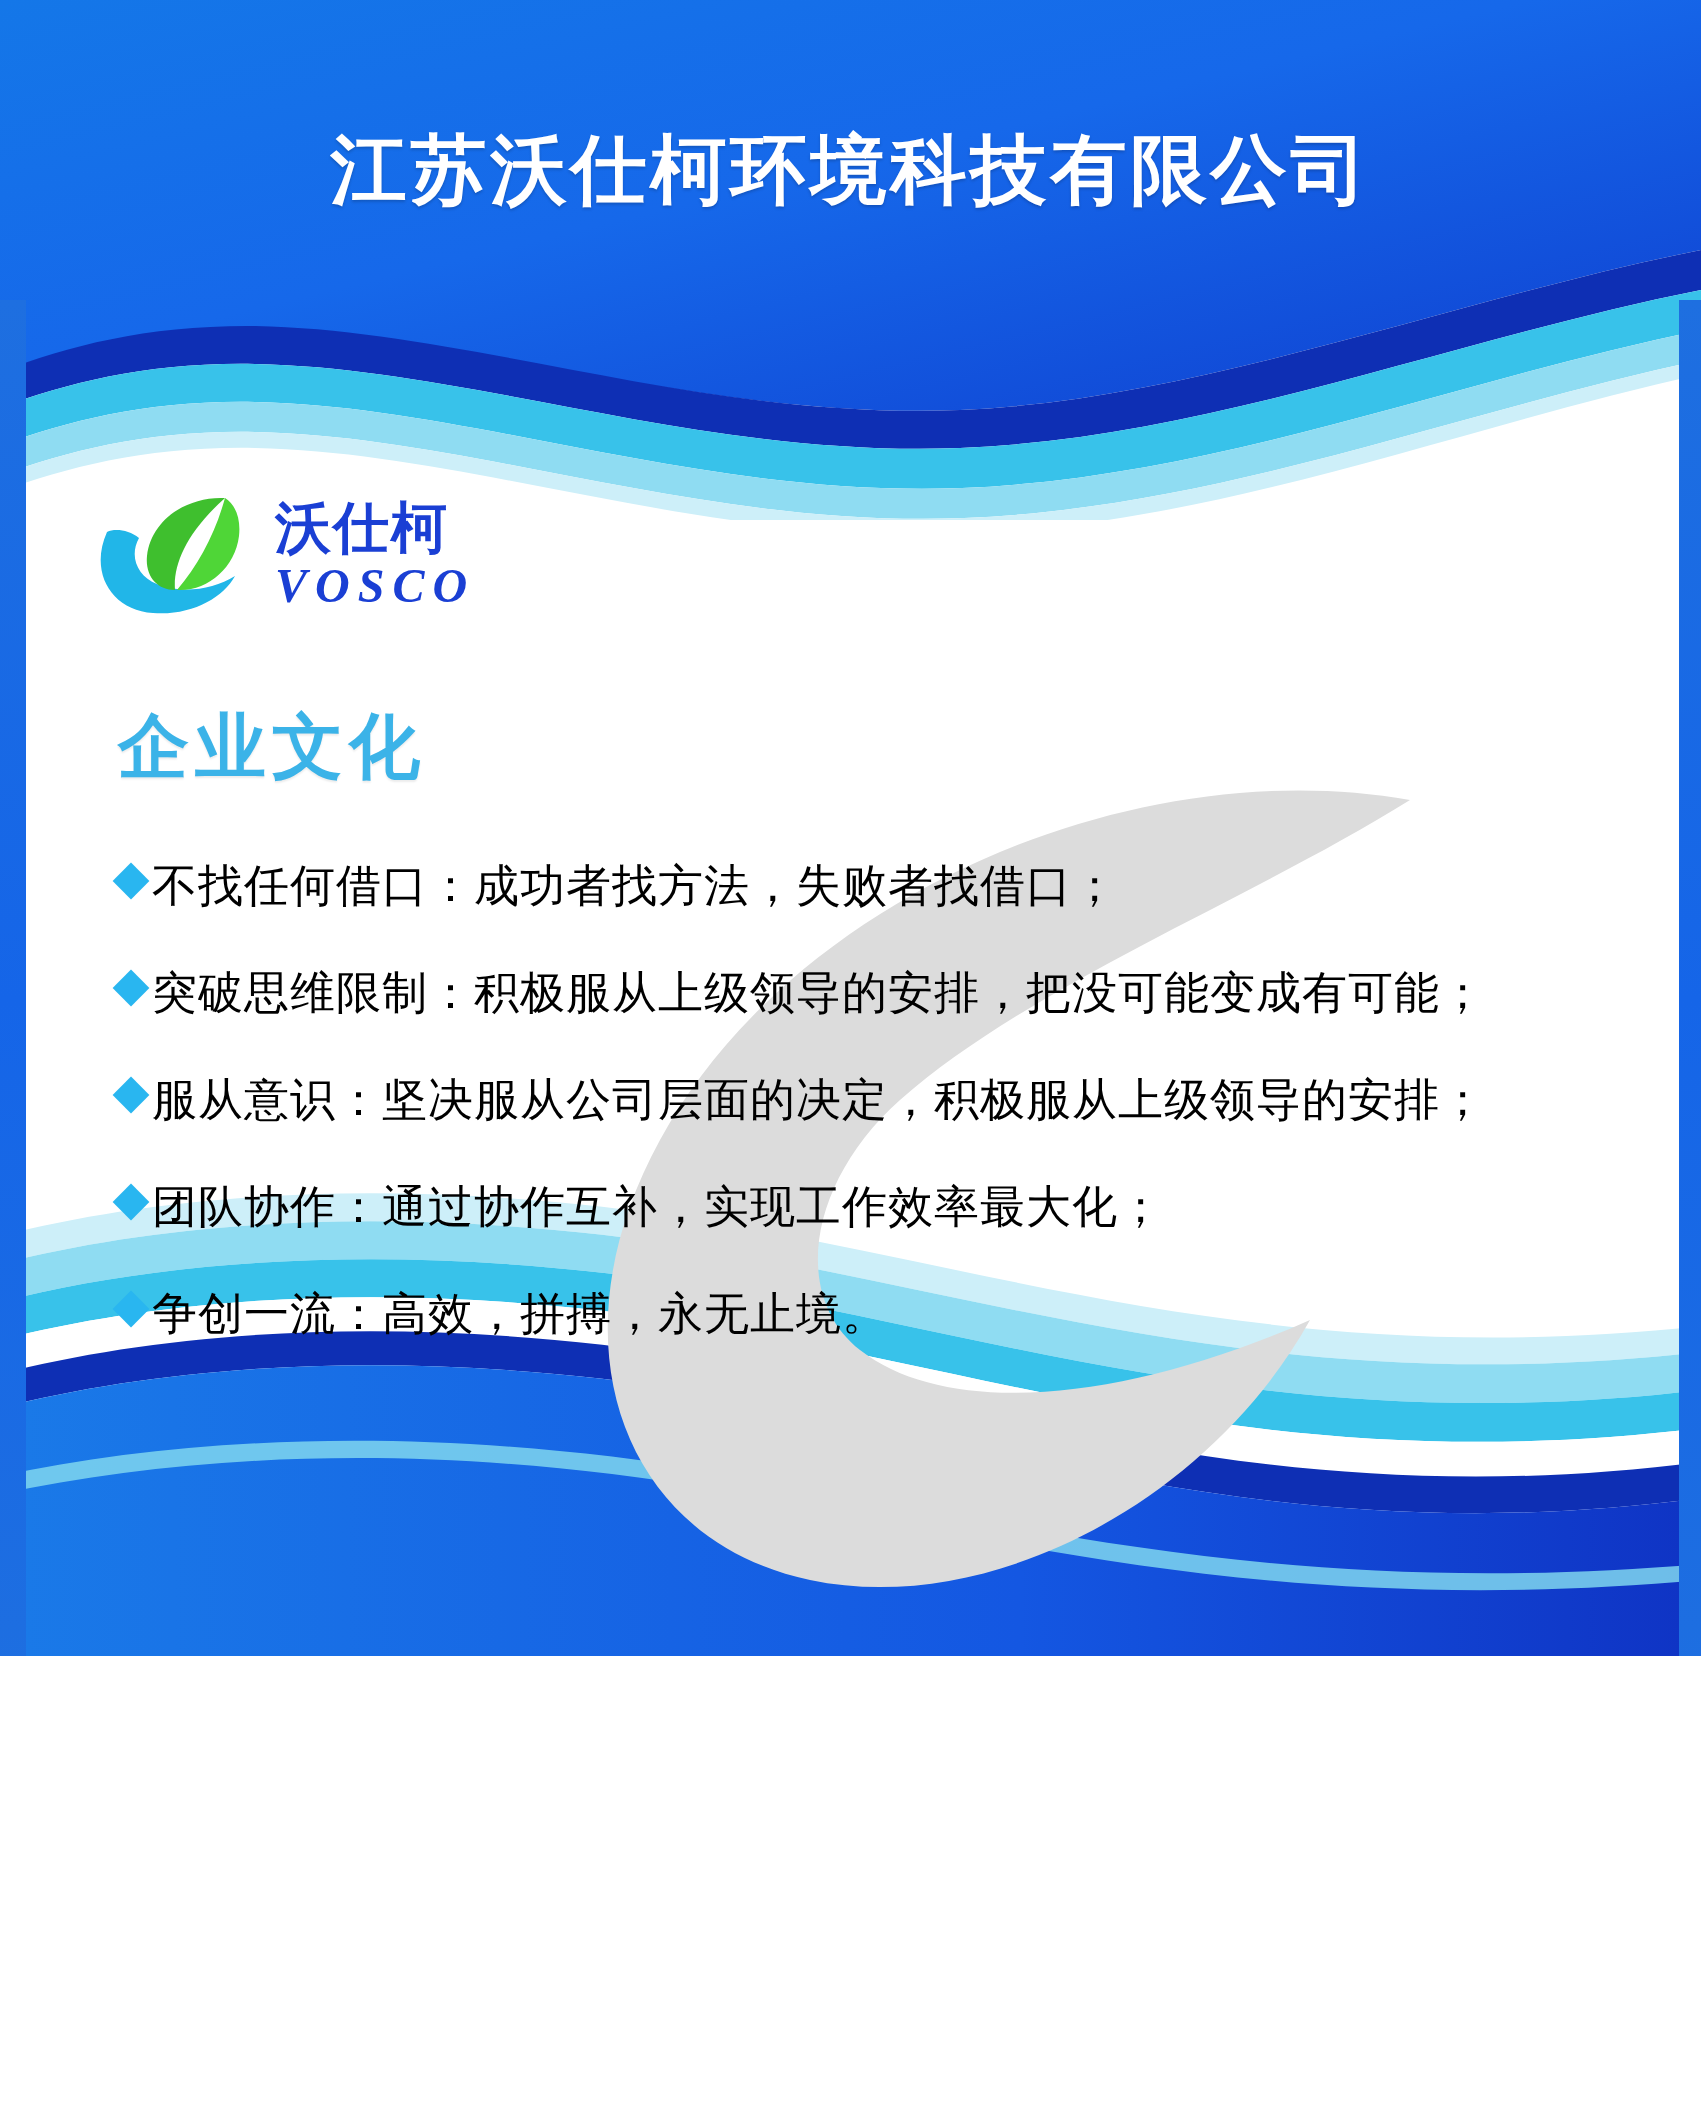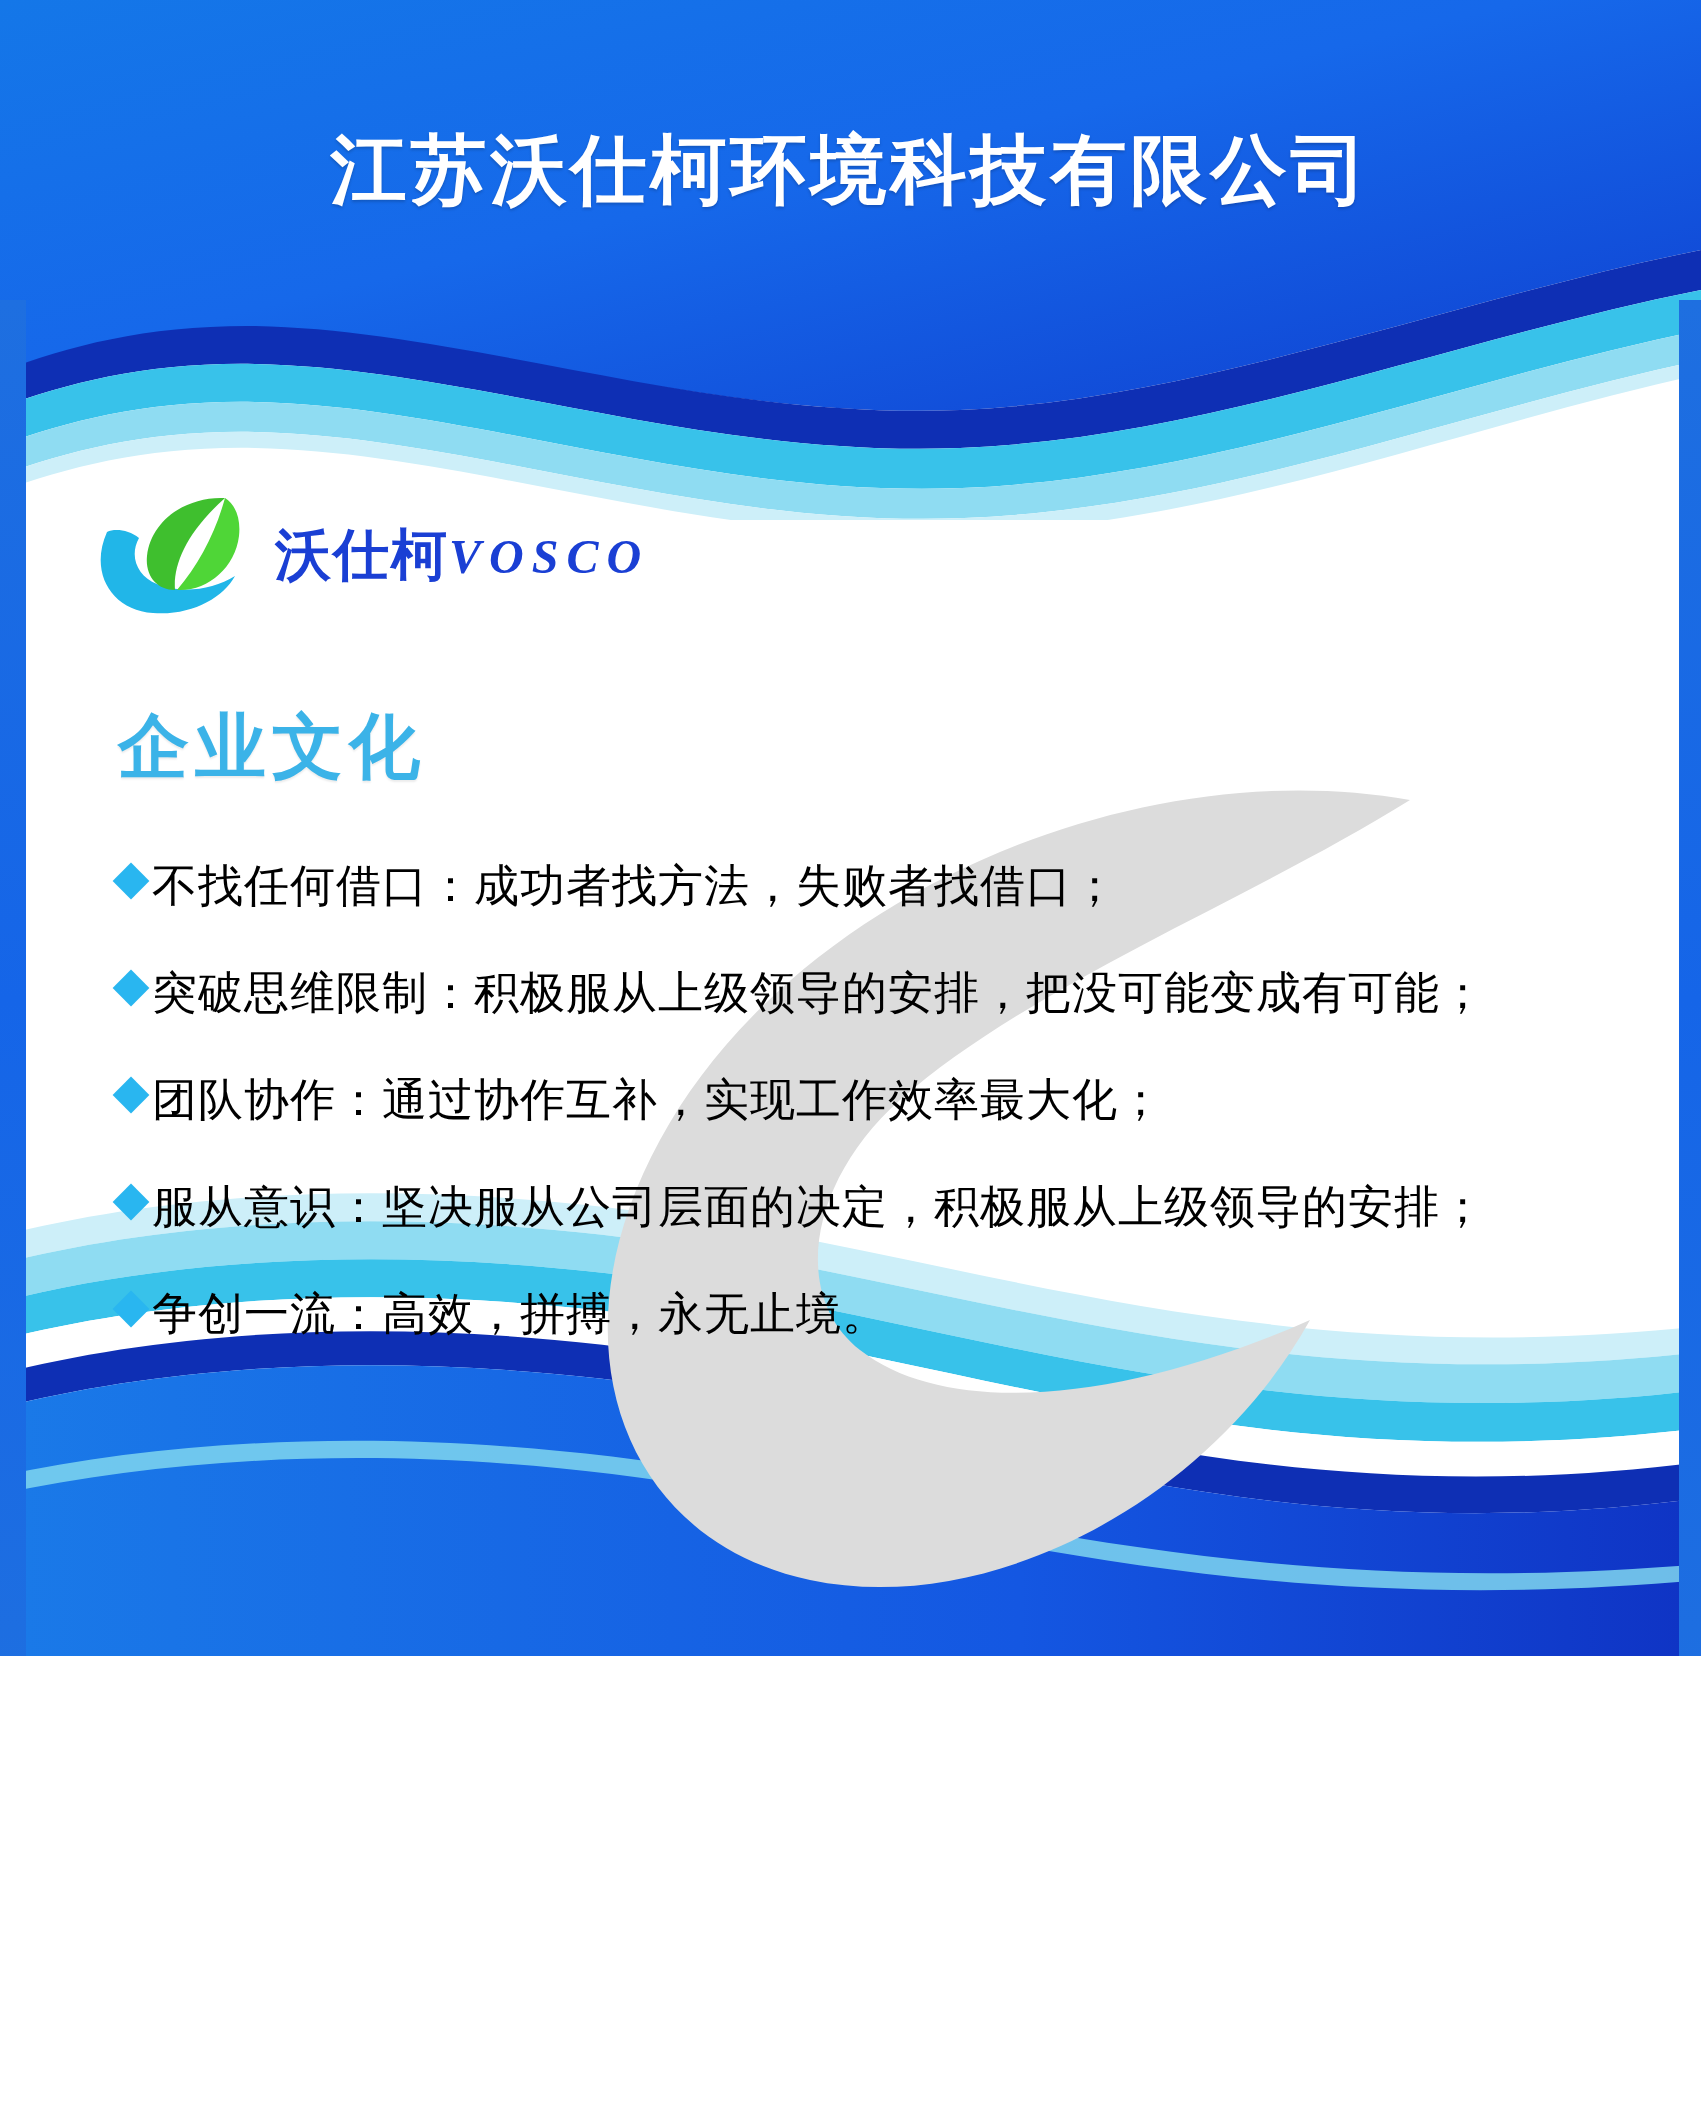--- a/index.html
+++ b/index.html
@@ -101,21 +101,21 @@
     z-index: 6;
   }
   .logo-mark {
     width: 170px;
     height: 150px;
     position: relative;
   }
   .logo-text {
     margin-left: 10px;
     display: flex;
-    flex-direction: row;
+    flex-direction: column;
     align-items: flex-start;
     line-height: 1;
   }
   .logo-cn {
     font-size: 56px;
     font-weight: bold;
     color: #1a3fd4;
     letter-spacing: 2px;
   }
   .logo-en {
@@ -236,25 +236,25 @@
     <div class="culture-item">
       <span class="bullet"></span>
       <span class="culture-text">不找任何借口：成功者找方法，失败者找借口；</span>
     </div>
     <div class="culture-item">
       <span class="bullet"></span>
       <span class="culture-text">突破思维限制：积极服从上级领导的安排，把没可能变成有可能；</span>
     </div>
     <div class="culture-item">
       <span class="bullet"></span>
+      <span class="culture-text">服从意识：坚决服从公司层面的决定，积极服从上级领导的安排；</span>
+    </div>
+    <div class="culture-item">
+      <span class="bullet"></span>
       <span class="culture-text">团队协作：通过协作互补，实现工作效率最大化；</span>
-    </div>
-    <div class="culture-item">
-      <span class="bullet"></span>
-      <span class="culture-text">服从意识：坚决服从公司层面的决定，积极服从上级领导的安排；</span>
     </div>
     <div class="culture-item">
       <span class="bullet"></span>
       <span class="culture-text">争创一流：高效，拼搏，永无止境。</span>
     </div>
   </div>
 
   <div class="bottom-band">
     <svg width="1701" height="480" viewBox="0 0 1701 480" xmlns="http://www.w3.org/2000/svg">
       <defs>

